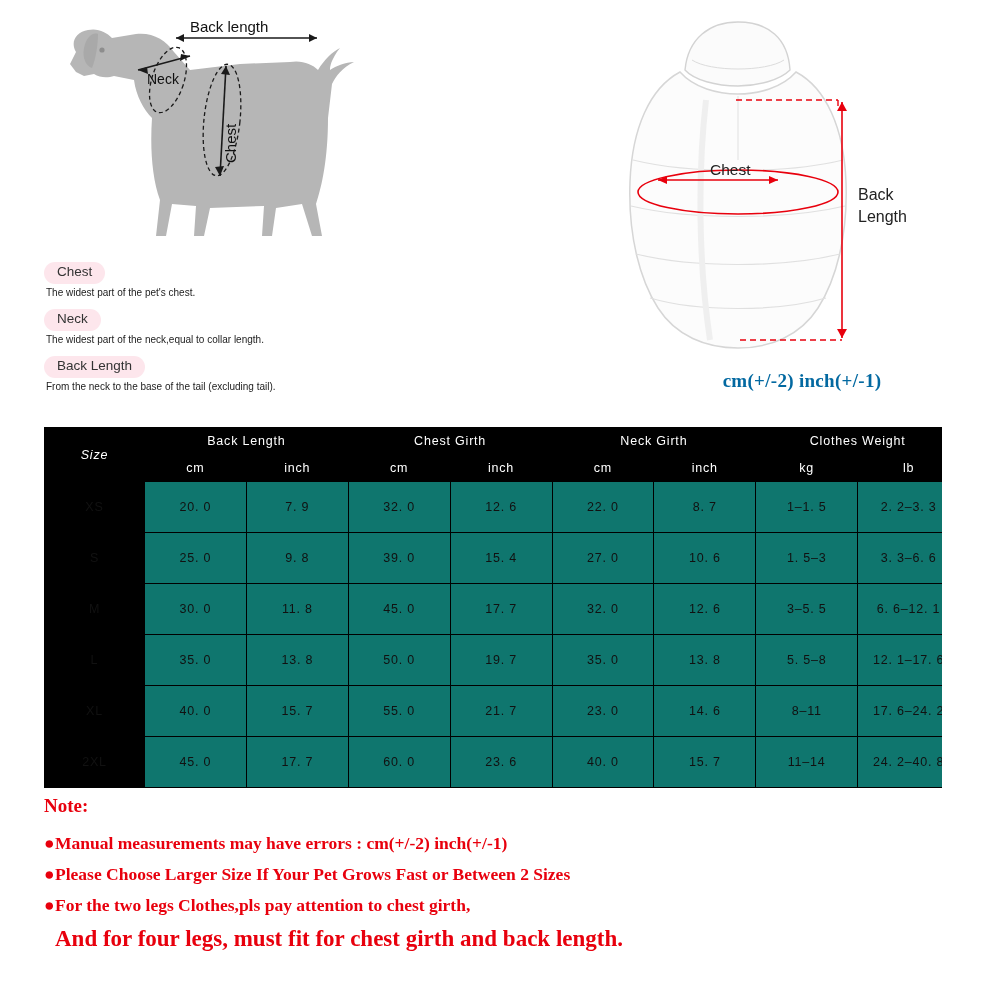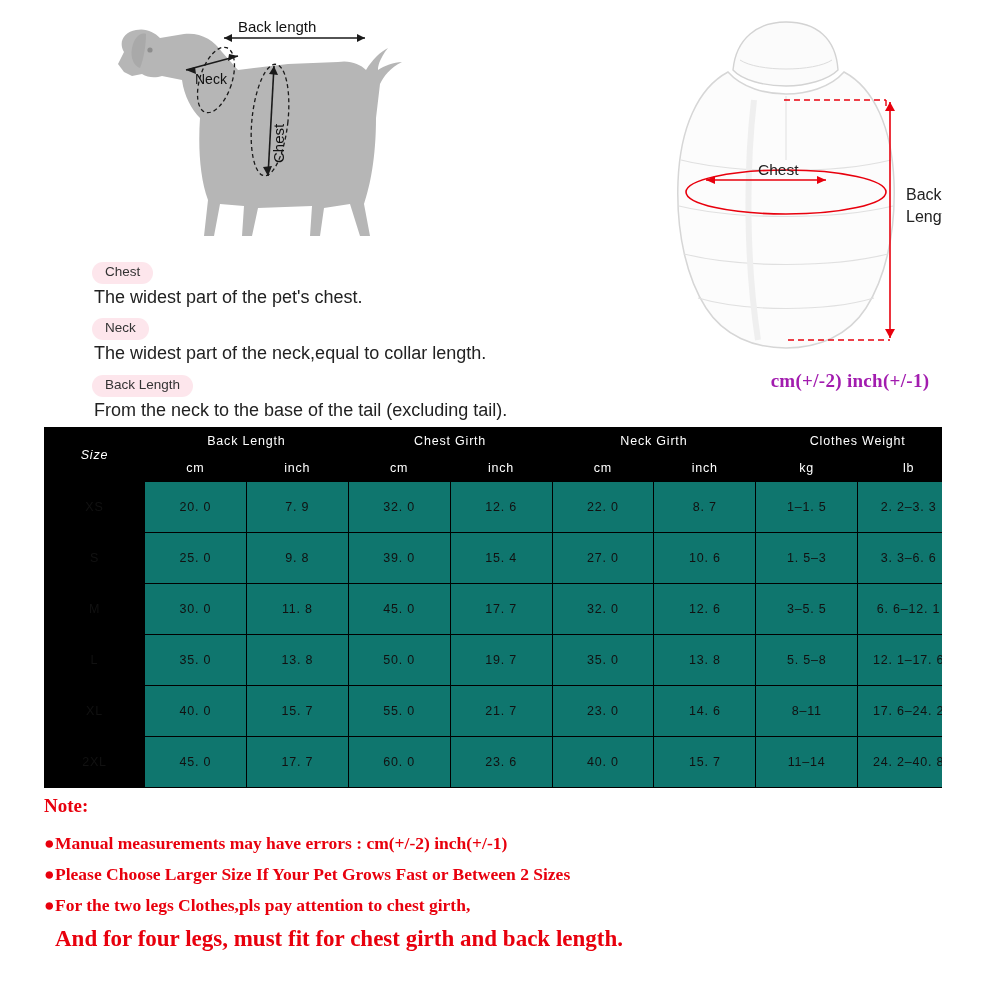--- a/index.html
+++ b/index.html
@@ -10,21 +10,20 @@
     height: 1000px;
     background: #ffffff;
     font-family: "Liberation Sans", sans-serif;
     color: #222;
   }
   .page {
     position: relative;
     width: 942px;
     height: 1000px;
     overflow: hidden;
-    padding-left: 48px;
   }
 
   
   .top-area {
     position: relative;
     width: 1000px;
     height: 415px;
   }
 
   .dog-panel {
@@ -55,36 +54,36 @@
   .pill {
     display: inline-block;
     background: #fde6ec;
     color: #333;
     font-size: 13.5px;
     padding: 3px 13px 4px 13px;
     border-radius: 11px;
     line-height: 1.1;
   }
   .def-text {
-    font-size: 18px;
+    font-size: 10px;
     color: #222;
     margin: 3px 0 10px 2px;
     line-height: 1.2;
   }
 
   .cm-note {
     position: absolute;
     left: 632px;
     top: 370px;
     width: 340px;
     text-align: center;
     font-family: "Liberation Serif", serif;
     font-weight: bold;
     font-size: 19px;
-    color: #a21caf;
+    color: #0369a1;
     letter-spacing: .3px;
   }
 
   
   .table-wrap {
     position: absolute;
     left: 44px;
     top: 427px;
     width: 916px;
   }

